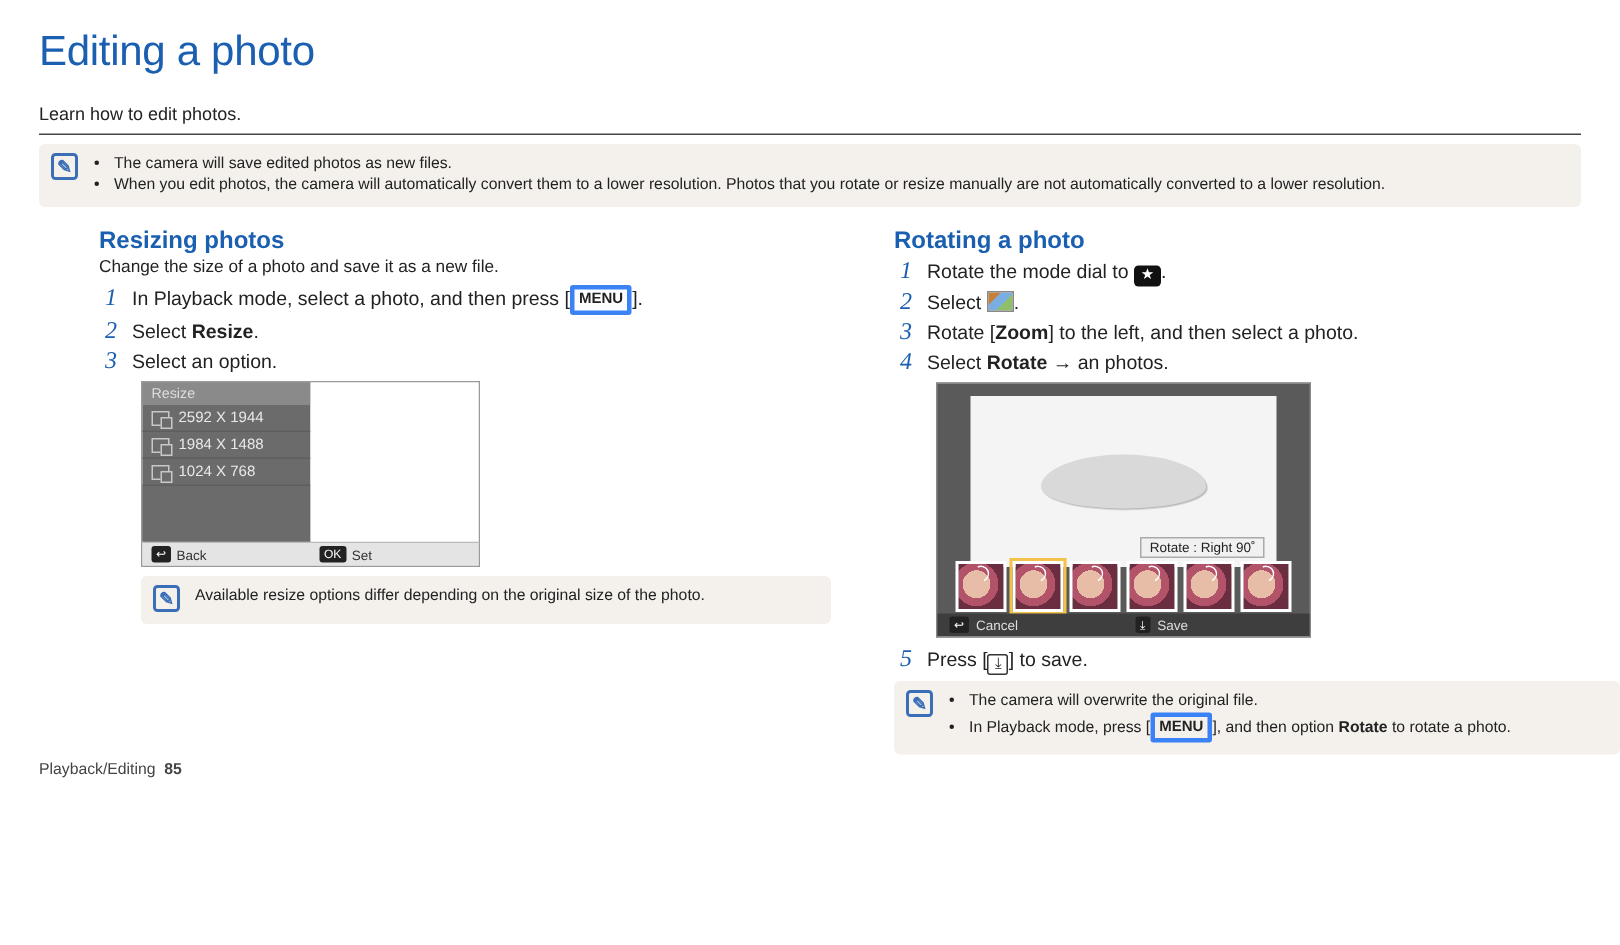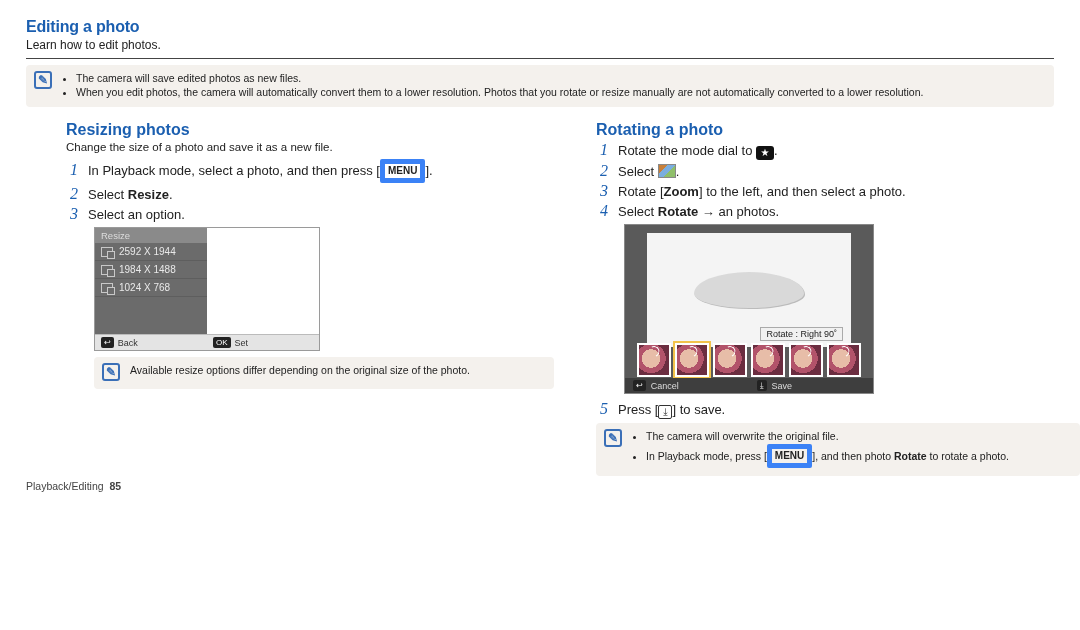--- a/index.html
+++ b/index.html
@@ -1,35 +1,35 @@
 <!DOCTYPE html>
 <html><head>
 <meta charset="utf-8">
 <style>
   * { box-sizing: border-box; margin: 0; padding: 0; }
   html, body { width: 1080px; height: 630px; font-family: "Segoe UI", Arial, sans-serif; color: #222; background: #fff; }
   .page { padding: 18px 26px 0 26px; }
-  .title { font-size: 16px; font-weight: 700; color: #1b5fb0; margin-bottom: 2px; letter-spacing: -0.2px; }
+  .title { font-size: 28px; font-weight: 400; color: #1b5fb0; margin-bottom: 19px; letter-spacing: -0.2px; }
   .intro { font-size: 12px; margin-bottom: 6px; }
   .divider { border: none; border-top: 1px solid #444; margin: 2px 0 6px 0; }
 
   .note-box { background: #f4f1ed; border-radius: 4px; padding: 6px 8px 8px 8px; display: flex; gap: 10px; align-items: flex-start; font-size: 10.5px; line-height: 1.35; }
   .note-icon { width: 18px; height: 18px; flex: 0 0 18px; border: 2px solid #3a6fb7; border-radius: 3px; color: #3a6fb7; display: flex; align-items: center; justify-content: center; font-weight: bold; font-size: 12px; }
   .note-list { list-style: disc; margin-left: 14px; }
 
   .columns { display: flex; gap: 32px; margin-top: 14px; }
   .col { flex: 1; min-width: 0; margin-left: 40px; }
 
   .section-h { color: #1b5fb0; font-size: 16px; font-weight: 600; margin-bottom: 2px; }
   .section-sub { font-size: 11.5px; margin-bottom: 6px; }
 
   .steps { list-style: none; font-size: 13px; }
   .steps li { display: flex; gap: 10px; align-items: baseline; margin: 2px 0; }
   .stepnum { color: #1b5fb0; font-style: italic; font-family: Georgia, serif; font-size: 16px; width: 12px; text-align: right; }
-  .menu-chip { display: inline-block; border: 5px solid #3b82f6; border-radius: 2px; padding: 0 3px; font-size: 10px; font-weight: 700; line-height: 14px; vertical-align: 1px; font-family: Arial, sans-serif; }
+  .menu-chip { display: inline-block; border: 3px solid #3b82f6; border-radius: 2px; padding: 0 3px; font-size: 10px; font-weight: 700; line-height: 14px; vertical-align: 1px; font-family: Arial, sans-serif; }
   .mode-chip { display: inline-block; width: 18px; height: 14px; background: #111; color: #fff; border-radius: 3px; text-align: center; font-size: 10px; line-height: 14px; vertical-align: -1px; }
   .photo-chip { display: inline-block; width: 18px; height: 14px; background: linear-gradient(135deg,#c77f3a 30%,#7aaee0 30%,#7aaee0 60%,#8fbf6a 60%); border: 1px solid #888; vertical-align: -2px; position: relative; }
   .save-chip { display: inline-block; width: 14px; height: 14px; border: 1px solid #333; border-radius: 2px; font-size: 10px; line-height: 12px; text-align: center; vertical-align: -1px; }
 
   
   .resize-ui { width: 226px; margin: 4px 0 6px 28px; border: 1px solid #9a9a9a; font-size: 10px; }
   .resize-body { display: flex; height: 106px; }
   .resize-left { width: 112px; background: #6b6b6b; color: #e9e9e9; display: flex; flex-direction: column; }
   .resize-left .hdr { background: #8a8a8a; color: #ddd; font-size: 9.5px; padding: 2px 6px; }
   .resize-left .opt { padding: 3px 6px; border-bottom: 1px solid #5e5e5e; display: flex; align-items: center; gap: 6px; }
@@ -201,21 +201,21 @@
             <span>Press [</span><span class="save-chip">⤓</span><span>] to save.</span>
           </span>
         </li>
       </ul>
 
       <div class="note-box small-note-r" style="margin-top:4px;">
         <div class="note-icon">✎</div>
         <ul class="note-list">
           <li>The camera will overwrite the original file.</li>
           <li>
-            <span>In Playback mode, press [</span><span class="menu-chip">MENU</span><span>], and then photo </span><b>Rotate</b><span> to rotate a photo.</span>
+            <span>In Playback mode, press [</span><span class="menu-chip">MENU</span><span>], and then option </span><b>Rotate</b><span> to rotate a photo.</span>
           </li>
         </ul>
       </div>
     </div>
   </div>
 
   <div class="footer">
     <span>Playback/Editing</span>&nbsp;&nbsp;<b>85</b>
   </div>
 </div>

